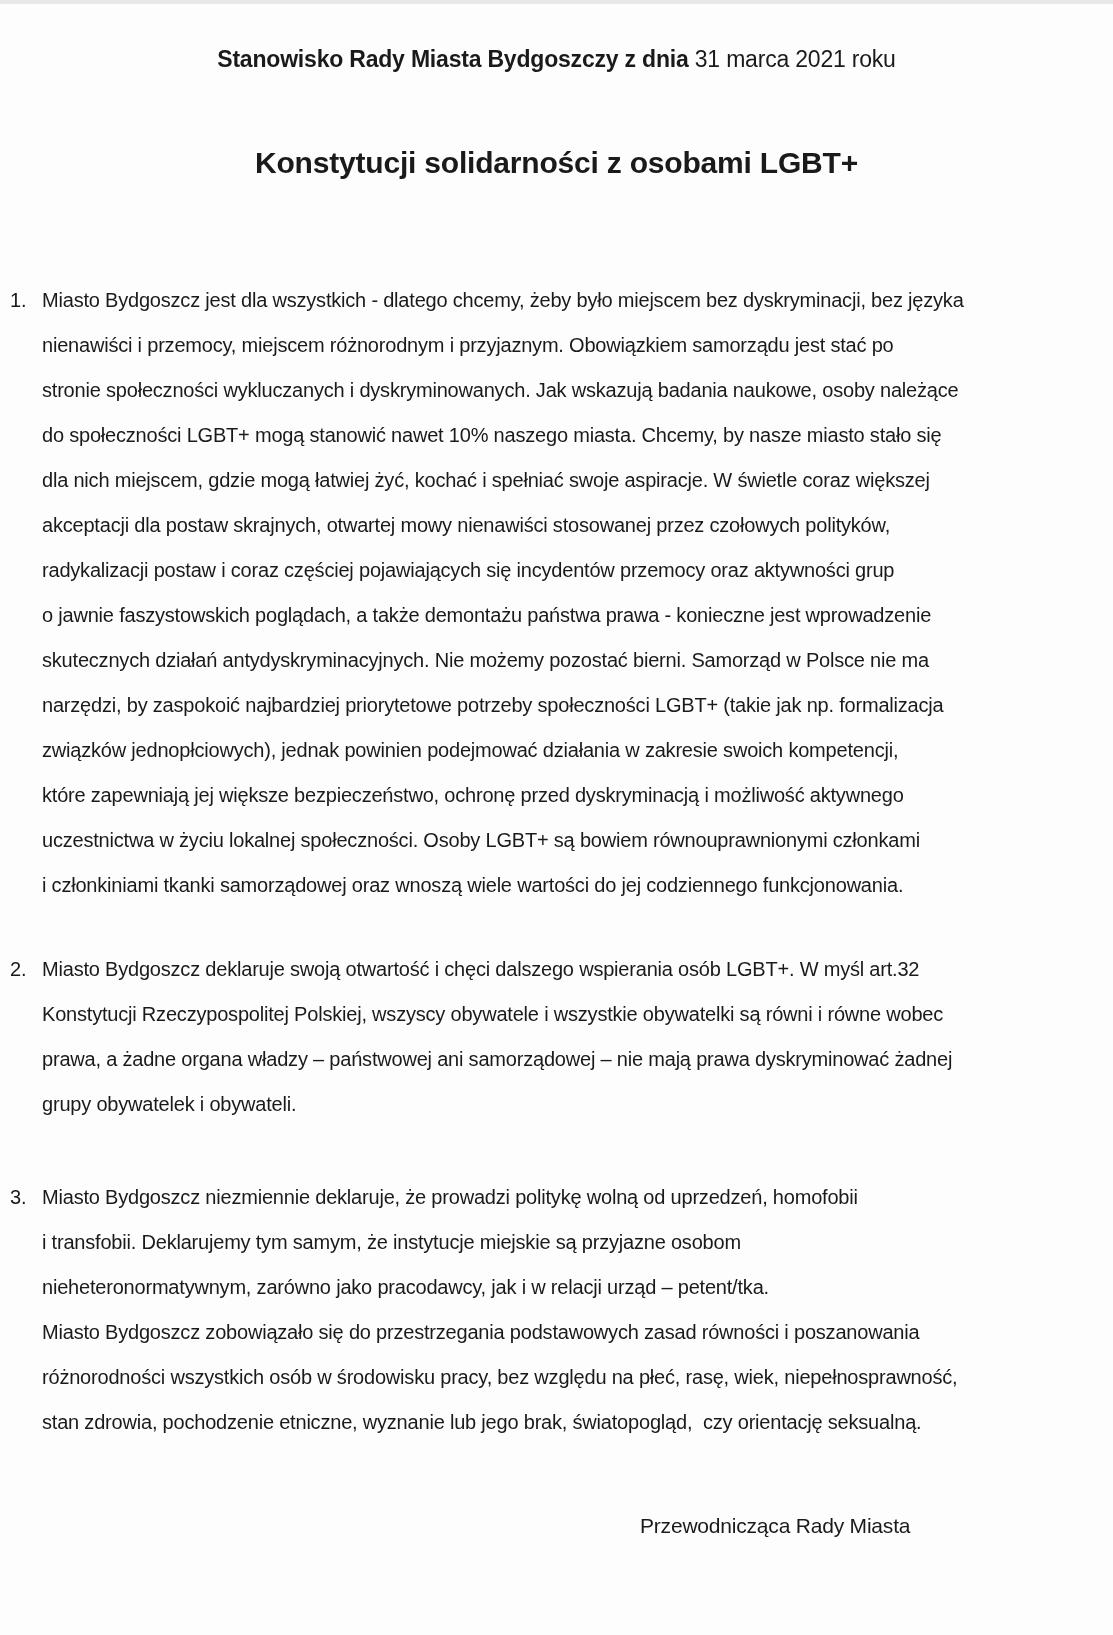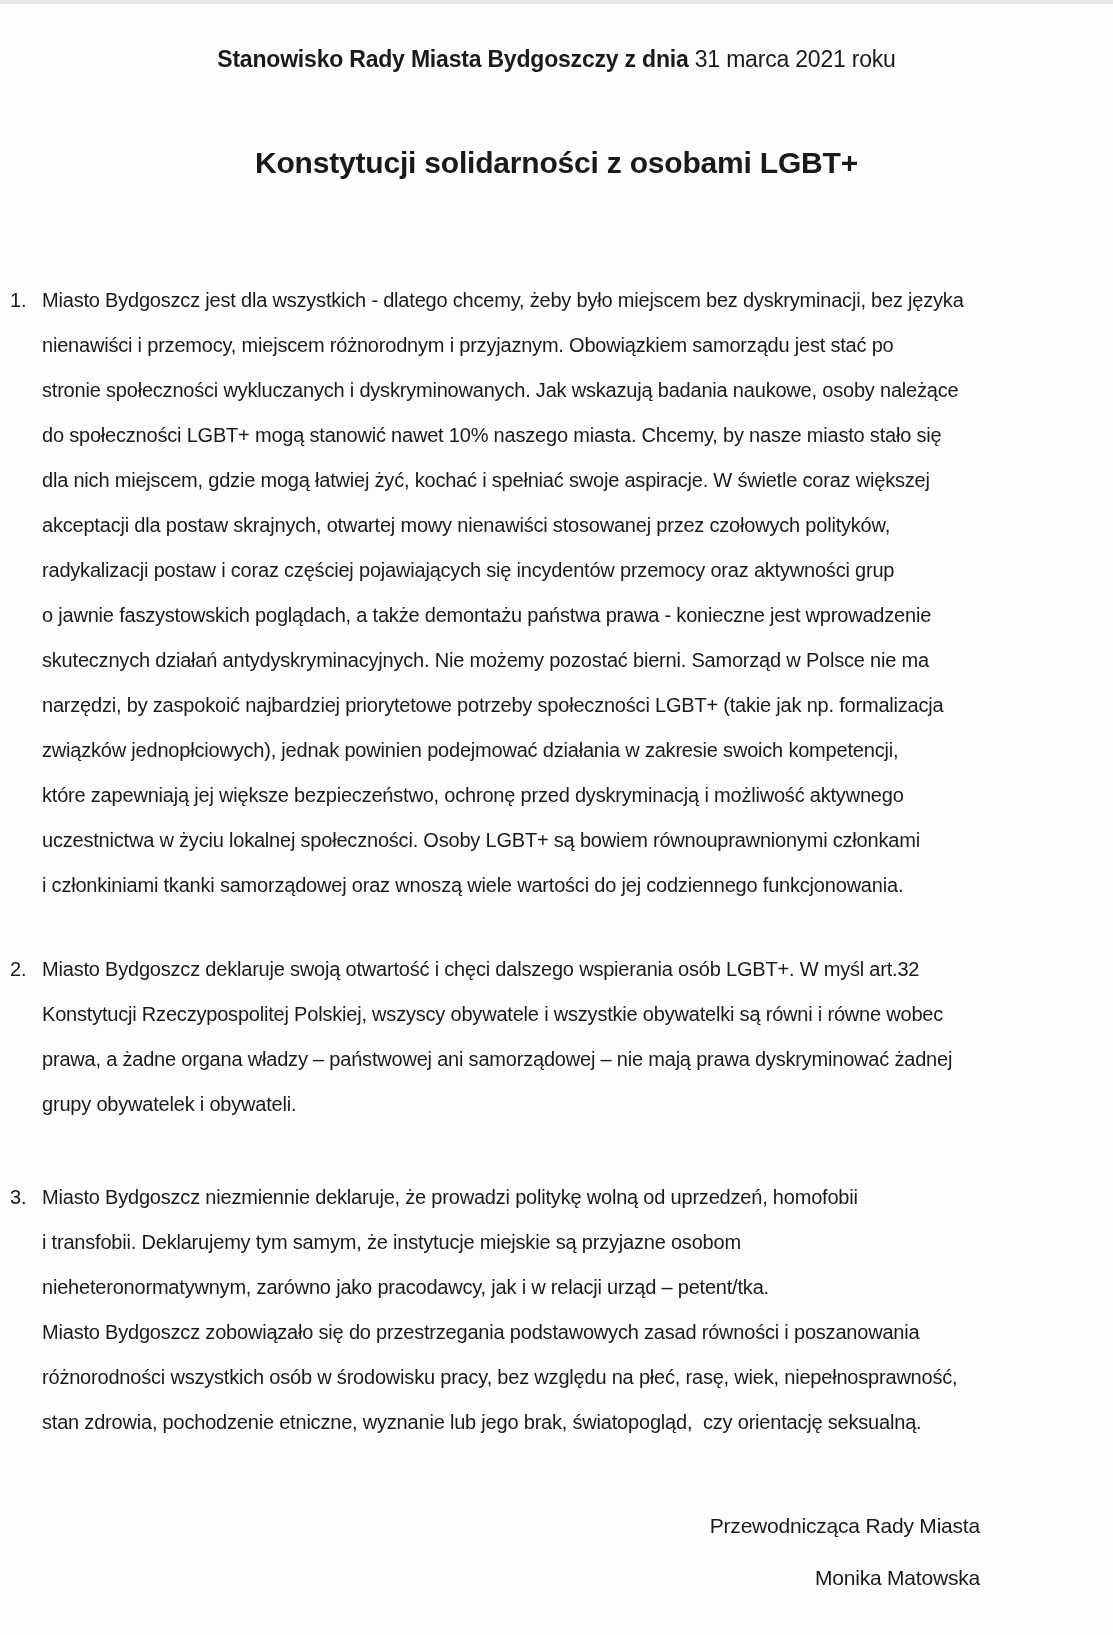--- a/index.html
+++ b/index.html
@@ -57,21 +57,21 @@
     white-space: pre;
   }
   .para-1 { top: 274px; }
   .para-2 { top: 943px; }
   .para-3 { top: 1171px; }
   .signature {
     position: absolute;
     top: 1496px;
     left: 640px;
     width: 340px;
-    text-align: right;
+    text-align: left;
     font-size: 21px;
     letter-spacing: -0.2px;
     line-height: 52px;
   }
 </style>
 </head>
 <body>
 
 <div class="page">
 
@@ -110,16 +110,15 @@
     <div class="para-lines">Miasto Bydgoszcz niezmiennie deklaruje, że prowadzi politykę wolną od uprzedzeń, homofobii
 i transfobii. Deklarujemy tym samym, że instytucje miejskie są przyjazne osobom
 nieheteronormatywnym, zarówno jako pracodawcy, jak i w relacji urząd – petent/tka.
 Miasto Bydgoszcz zobowiązało się do przestrzegania podstawowych zasad równości i poszanowania
 różnorodności wszystkich osób w środowisku pracy, bez względu na płeć, rasę, wiek, niepełnosprawność,
 stan zdrowia, pochodzenie etniczne, wyznanie lub jego brak, światopogląd,  czy orientację seksualną.</div>
   </div>
 
   <div class="signature">
     <div>Przewodnicząca Rady Miasta</div>
-    <div>Monika Matowska</div>
   </div>
 
 </div>
 
 </body></html>

